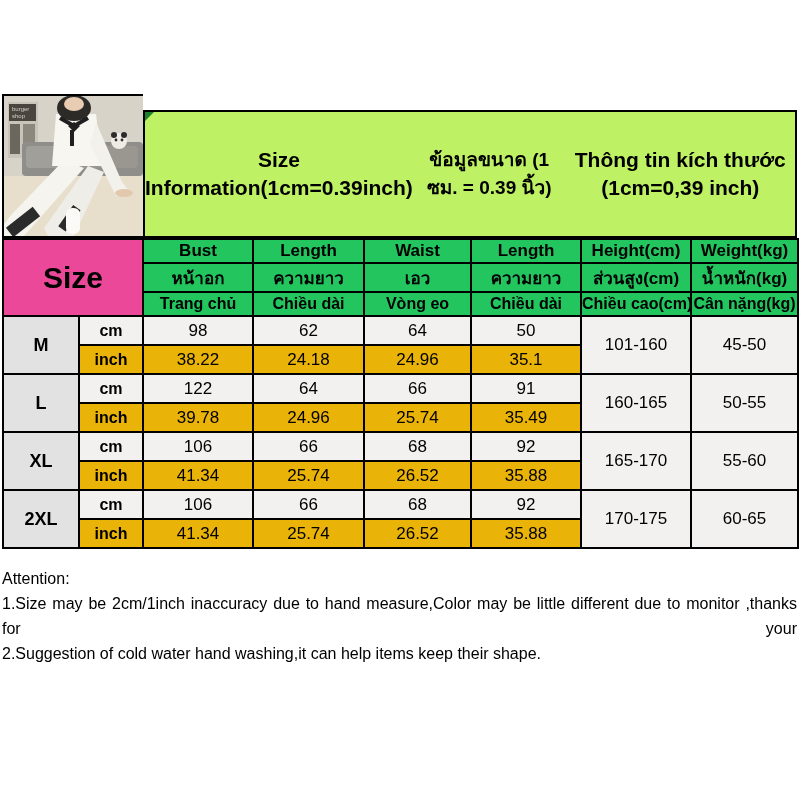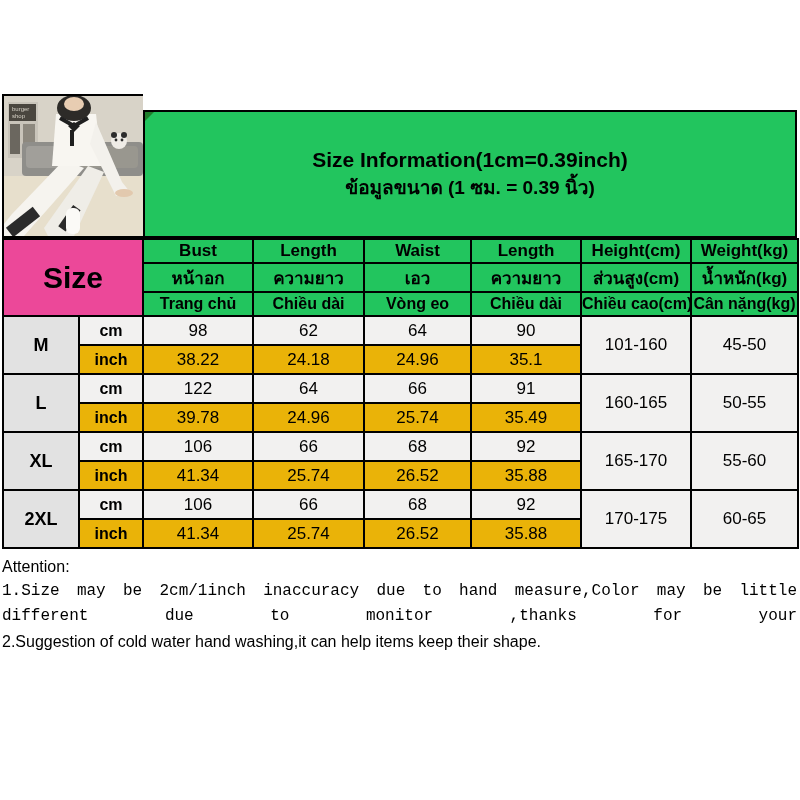--- a/index.html
+++ b/index.html
@@ -8,22 +8,22 @@
     font-family:"Liberation Sans","DejaVu Sans",sans-serif;color:#000;
     overflow:hidden;
   }
   .sheet{position:absolute;left:2px;top:94px;width:795px;}
 
   
   .top-row{display:flex;height:144px;}
   .photo{width:139px;height:140px;border:2px solid #000;border-right:none;
          position:relative;overflow:hidden;background:#ddd7cc;flex:none;}
   .photo svg{display:block;}
-  .title-box{flex:1;border:2px solid #000;background:#22c55e;position:relative;
-             display:flex;flex-direction:column;justify-content:center;align-items:center;margin-top:16px;}
+  .title-box{flex:1;border:2px solid #000;background:#bef264;position:relative;
+             display:flex;flex-direction:row;justify-content:center;align-items:center;margin-top:16px;}
   .corner-marker{position:absolute;top:0;left:0;width:0;height:0;
                  border-top:9px solid #1f7e2b;border-right:9px solid transparent;}
   .title-line{font-weight:bold;line-height:28px;text-align:center;}
   .title-line.en{font-size:21px;}
   .title-line.th{font-size:19px;}
   .title-line.vi{font-size:21px;}
 
   
   table.size-table{border-collapse:collapse;table-layout:fixed;width:795px;margin-top:0;}
   .size-table th,.size-table td{
@@ -34,23 +34,23 @@
   .size-table .hrow-vi th{font-size:16px;}
   .size-table .corner{background:#ec4899;font-size:30px;font-weight:bold;}
   .size-table .size-label{background:#e2e2e2;font-weight:bold;font-size:18px;}
   .size-table .unit{font-weight:bold;font-size:16px;}
   .size-table tbody td,.size-table tbody th{height:27px;}
   .size-table tr.cmrow td{background:#f2f1f0;}
   .size-table tr.inchrow td{background:#eab308;}
   .size-table td.mergecell{background:#f0efee;font-weight:normal;}
 
   
-  .attention{width:795px;margin-top:5px;font-size:16px;line-height:25px;}
+  .attention{width:795px;margin-top:17px;font-size:16px;line-height:25px;}
   .attention .attention-line{white-space:normal;}
-  .attention .attention-line:nth-child(2){text-align:justify;text-align-last:justify;font-family:Liberation Mono, monospace;}
+  .attention .attention-line:nth-child(2){text-align:justify;text-align-last:justify;}
 </style>
 </head>
 <body>
 
 <div class="sheet">
 
   <div class="top-row">
     <div class="photo">
       <svg width="139" height="140" viewBox="0 0 139 140">
 
@@ -92,20 +92,21 @@
 
         <polyline points="56,22 70,30 84,22" fill="none" stroke="#1f1f1f" stroke-width="4"></polyline>
         <polygon points="64,30 70,26 76,30 70,36" fill="#1f1f1f"></polygon>
         <rect x="66" y="34" width="4" height="16" fill="#1f1f1f"></rect>
       </svg>
     </div>
     <div class="title-box">
       <span class="corner-marker"></span>
       <div class="title-line en">Size Information(1cm=0.39inch)</div>
       <div class="title-line th">ข้อมูลขนาด (1 ซม. = 0.39 นิ้ว)</div>
+      <div class="title-line vi">Thông tin kích thước (1cm=0,39 inch)</div>
     </div>
   </div>
 
   <table class="size-table">
     <colgroup>
       <col style="width:76px">
         <col style="width:64px">
         <col style="width:110px">
         <col style="width:111px">
       <col style="width:107px">
@@ -141,21 +142,21 @@
       </tr>
     </thead>
     <tbody>
 
       <tr class="cmrow">
         <th class="size-label" rowspan="2">M</th>
         <td class="unit">cm</td>
         <td>98</td>
         <td>62</td>
         <td>64</td>
-        <td>90</td>
+        <td>50</td>
         <td class="mergecell" rowspan="2">101-160</td>
         <td class="mergecell" rowspan="2">45-50</td>
       </tr>
       <tr class="inchrow">
         <td class="unit">inch</td>
         <td>38.22</td>
         <td>24.18</td>
         <td>24.96</td>
         <td>35.1</td>
       </tr>

